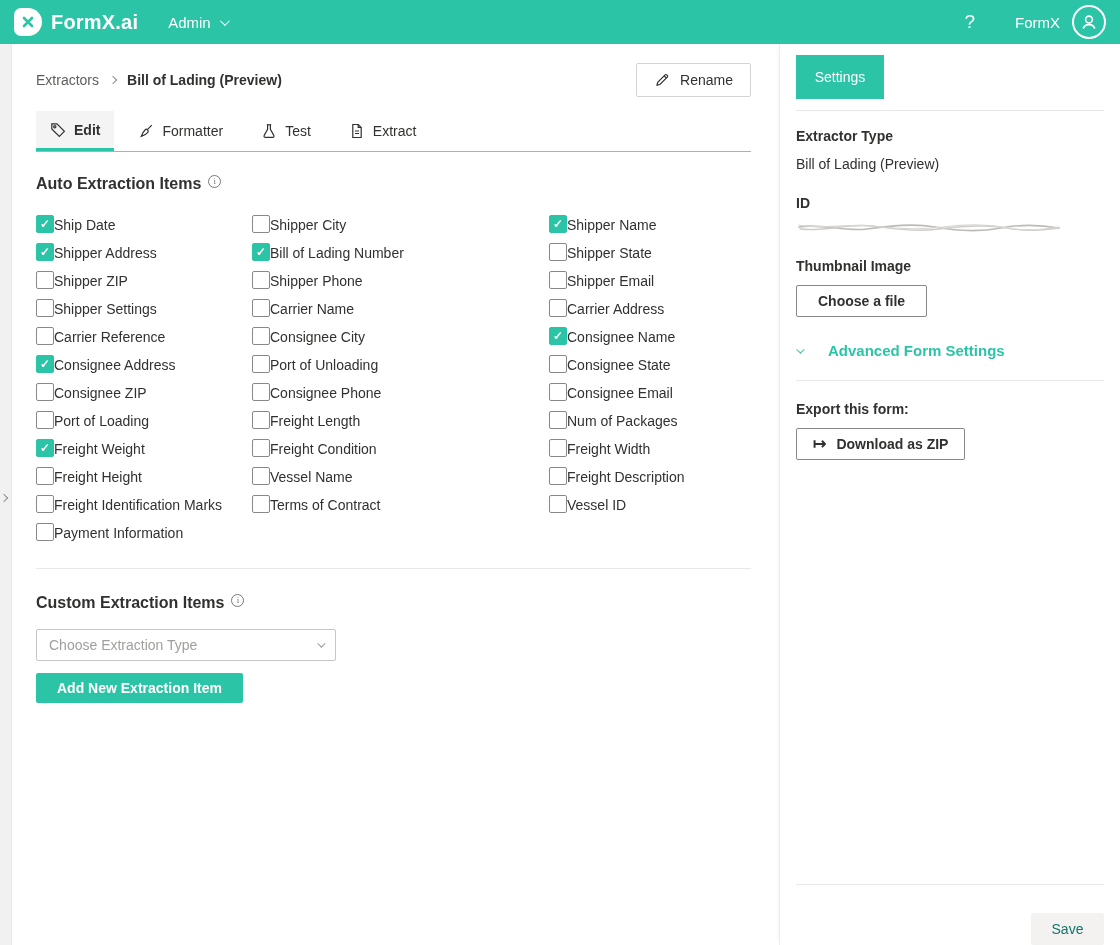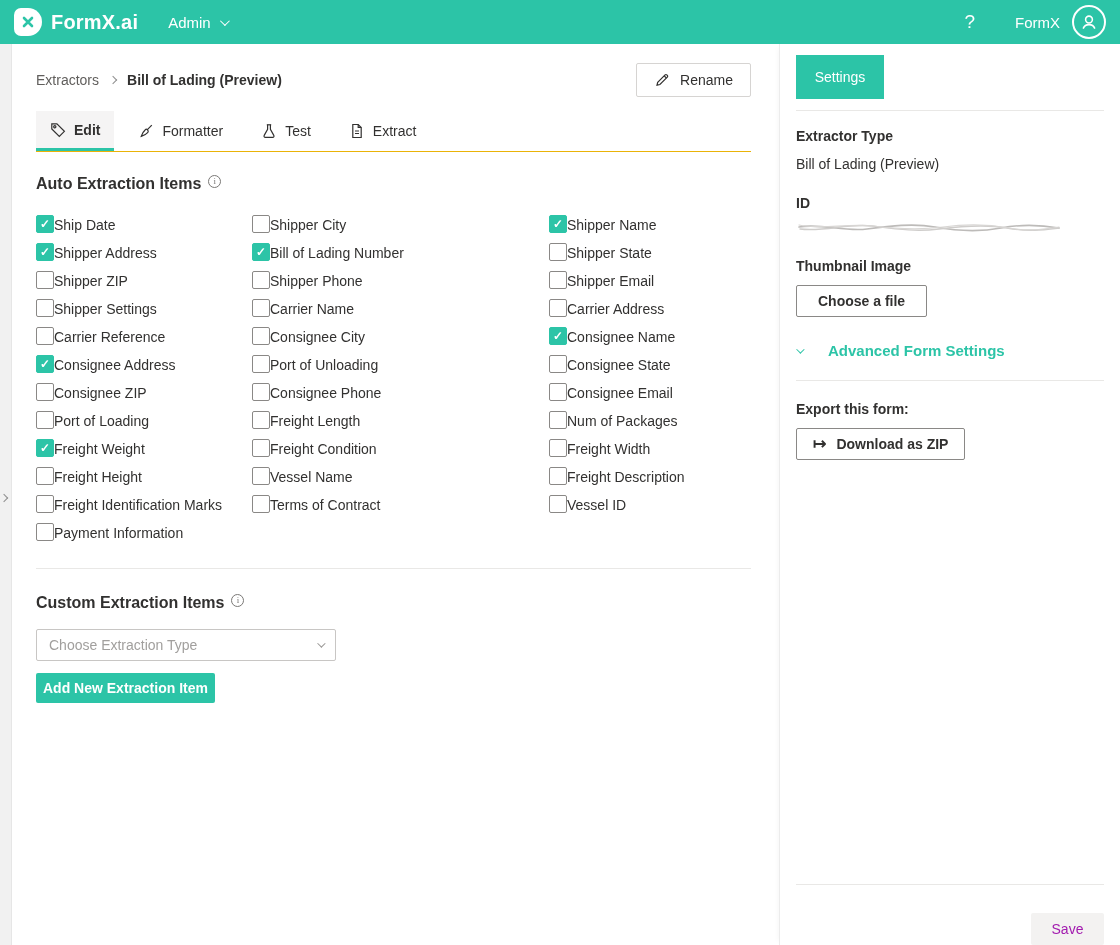--- a/index.html
+++ b/index.html
@@ -66,21 +66,21 @@
   .cb{width:18px;height:18px;border:1.5px solid var(--border);border-radius:2px;flex:0 0 auto;display:flex;align-items:center;justify-content:center;background:#fff;}
   .cb.checked{background:var(--accent);border-color:var(--accent);}
   .cb.checked::after{content:"✓";color:#fff;font-size:12px;font-weight:bold;line-height:1;}
   .cb-label{font-size:14px;color:var(--text);white-space:nowrap;}
 
   .hr{border:none;border-top:1px solid var(--divider);margin-top:27px;}
 
   .select{margin-top:17px;width:300px;height:32px;border:1px solid var(--border-lt);border-radius:2px;display:flex;align-items:center;padding:8px 12px;cursor:pointer;background:#fff;}
   .select-placeholder{color:var(--muted);font-size:14px;flex:1;}
   .select .chev{color:#979593;width:6px;height:6px;}
-  .add-btn{margin-top:12px;height:30px;padding:0 7px;background:var(--accent);color:#fff;border:none;border-radius:2px;font-size:14px;font-weight:bold;font-family:inherit;cursor:pointer;}
+  .add-btn{margin-top:12px;height:30px;padding:0 21px;background:var(--accent);color:#fff;border:none;border-radius:2px;font-size:14px;font-weight:bold;font-family:inherit;cursor:pointer;}
 
   
   .settings-tab{margin-top:11px;width:88px;height:44px;background:var(--accent);color:#fff;font-size:14px;display:flex;align-items:center;justify-content:center;cursor:pointer;}
   .panel-hr{border:none;border-top:1px solid var(--divider);}
   .panel-hr.top{margin-top:11px;}
   .field-label{font-weight:600;font-size:14px;}
   .lbl-type{margin-top:17px;}
   .field-value{margin-top:12px;font-size:14px;color:var(--text);}
   .lbl-id{margin-top:23px;}
   .scribble{margin-top:9px;}
@@ -88,21 +88,21 @@
   .ghost-btn{display:flex;align-items:center;gap:10px;height:32px;padding:0 21px;background:#fff;border:1px solid var(--border);border-radius:2px;font-size:14px;font-weight:600;color:var(--text);font-family:inherit;cursor:pointer;}
   .choose-btn{margin-top:11px;width:max-content;}
   .advanced{margin-top:25px;display:flex;align-items:center;gap:26px;color:var(--accent);font-weight:600;font-size:15px;cursor:pointer;}
   .advanced .chev{width:6px;height:6px;}
   .panel-hr.mid{margin-top:21px;}
   .export-label{margin-top:20px;font-weight:600;}
   .zip-btn{margin-top:11px;width:max-content;padding:0 16px;}
   .maps-arrow{font-size:16px;color:var(--text);line-height:1;}
   .panel-spacer{flex:1;}
   .save-row{padding:15px 0 0 0;display:flex;justify-content:flex-end;}
-  .save-btn{width:73px;height:32px;background:var(--disabled-bg);color:#a21caf;border:none;border-radius:2px;font-size:14px;font-family:inherit;margin-top:13px;}
+  .save-btn{width:73px;height:32px;background:var(--disabled-bg);color:#0f766e;border:none;border-radius:2px;font-size:14px;font-family:inherit;margin-top:13px;}
 
   svg{display:block;}
 </style>
 </head>
 <body>
 
 <header class="topbar">
   <div class="logo">
     <span class="logo-mark">
       <svg width="14" height="14" viewBox="0 0 14 14">

